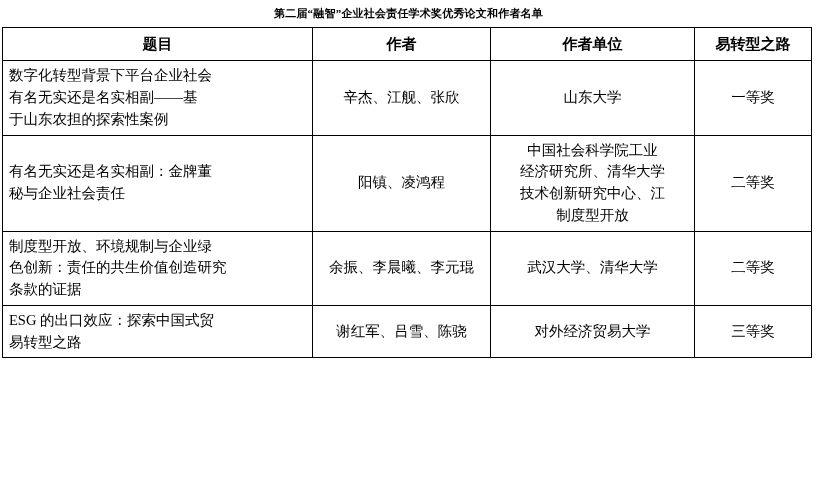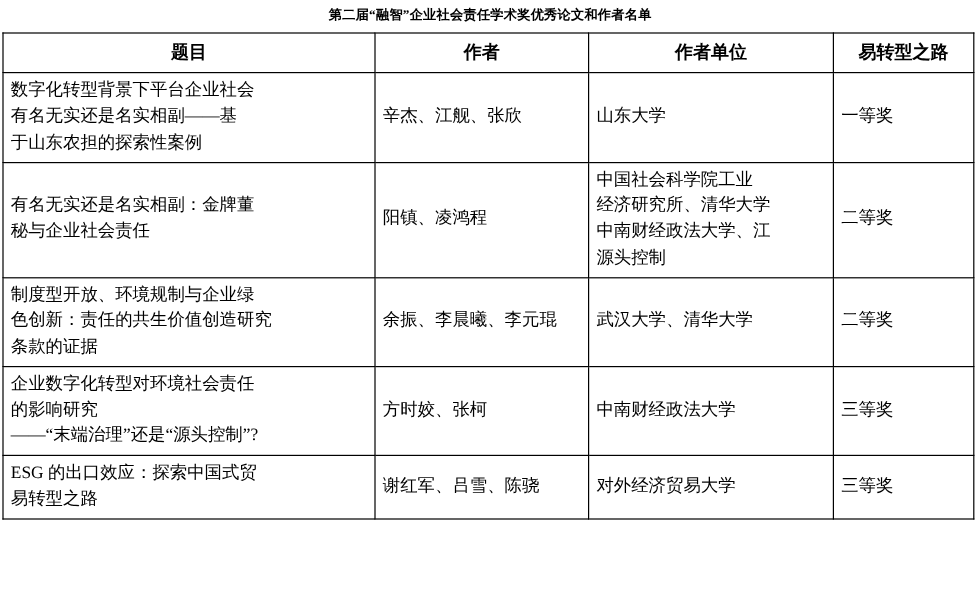--- a/index.html
+++ b/index.html
@@ -49,20 +49,21 @@
     font-size: 15px;
     height: 28px;
     padding: 2px 6px;
   }
   td.col-title {
     text-align: left;
   }
   td.col-authors,
   td.col-org,
   td.col-result {
+    text-align: center;
   }
   .col-w-title { width: 310px; }
   .col-w-authors { width: 178px; }
   .col-w-org { width: 204px; }
   .col-w-result { width: 117px; }
   .line { display: block; }
 </style>
 </head>
 <body>
 
@@ -100,48 +101,36 @@
       </tr>
       <tr>
         <td class="col-title">
           <span class="line">有名无实还是名实相副：金牌董</span>
           <span class="line">秘与企业社会责任</span>
         </td>
         <td class="col-authors">阳镇、凌鸿程</td>
         <td class="col-org">
           <span class="line">中国社会科学院工业</span>
           <span class="line">经济研究所、清华大学</span>
-          <span class="line">中南财经政法大学、江</span>
-          <span class="line">源头控制</span>
+          <span class="line">技术创新研究中心、江</span>
+          <span class="line">制度型开放</span>
         </td>
         <td class="col-result">二等奖</td>
       </tr>
       <tr>
         <td class="col-title">
           <span class="line">制度型开放、环境规制与企业绿</span>
           <span class="line">色创新：责任的共生价值创造研究</span>
           <span class="line">条款的证据</span>
         </td>
         <td class="col-authors">余振、李晨曦、李元琨</td>
         <td class="col-org">
           <span class="line">武汉大学、清华大学</span>
         </td>
         <td class="col-result">二等奖</td>
-      </tr>
-      <tr>
-        <td class="col-title">
-          <span class="line">企业数字化转型对环境社会责任</span>
-          <span class="line">的影响研究</span>
-          <span class="line">——“末端治理”还是“源头控制”?</span>
-        </td>
-        <td class="col-authors">方时姣、张柯</td>
-        <td class="col-org">
-          <span class="line">中南财经政法大学</span>
-        </td>
-        <td class="col-result">三等奖</td>
       </tr>
       <tr>
         <td class="col-title">
           <span class="line">ESG 的出口效应：探索中国式贸</span>
           <span class="line">易转型之路</span>
         </td>
         <td class="col-authors">谢红军、吕雪、陈骁</td>
         <td class="col-org">
           <span class="line">对外经济贸易大学</span>
         </td>

